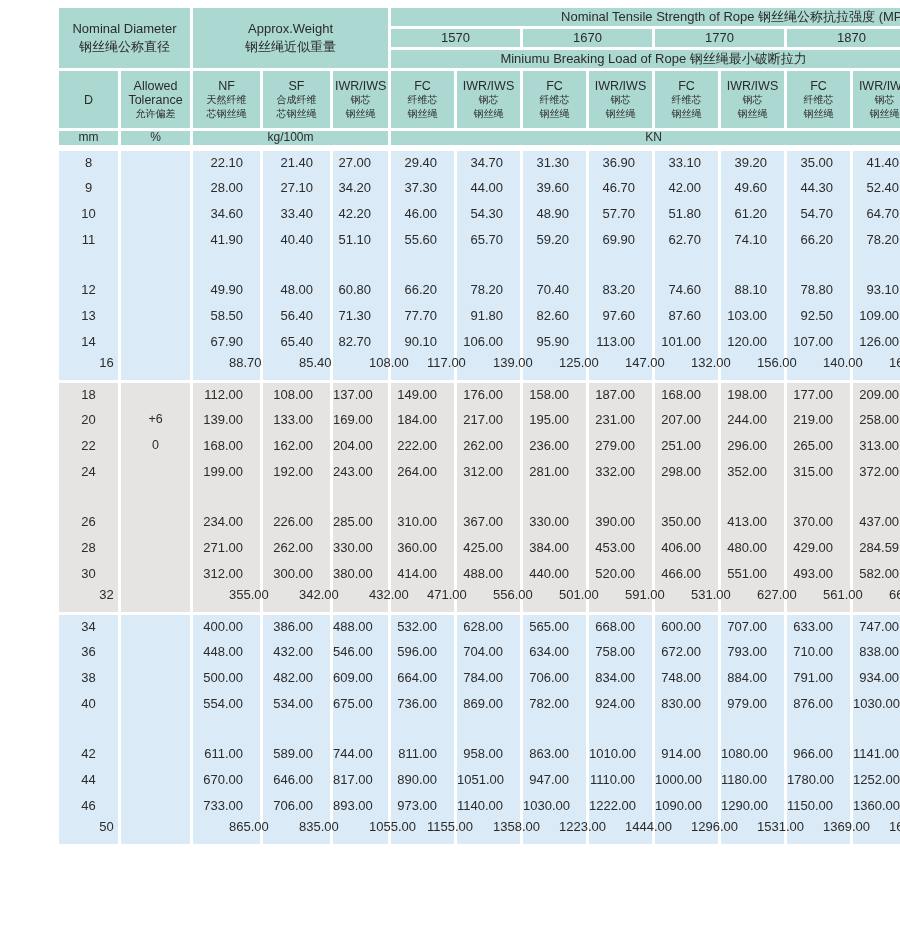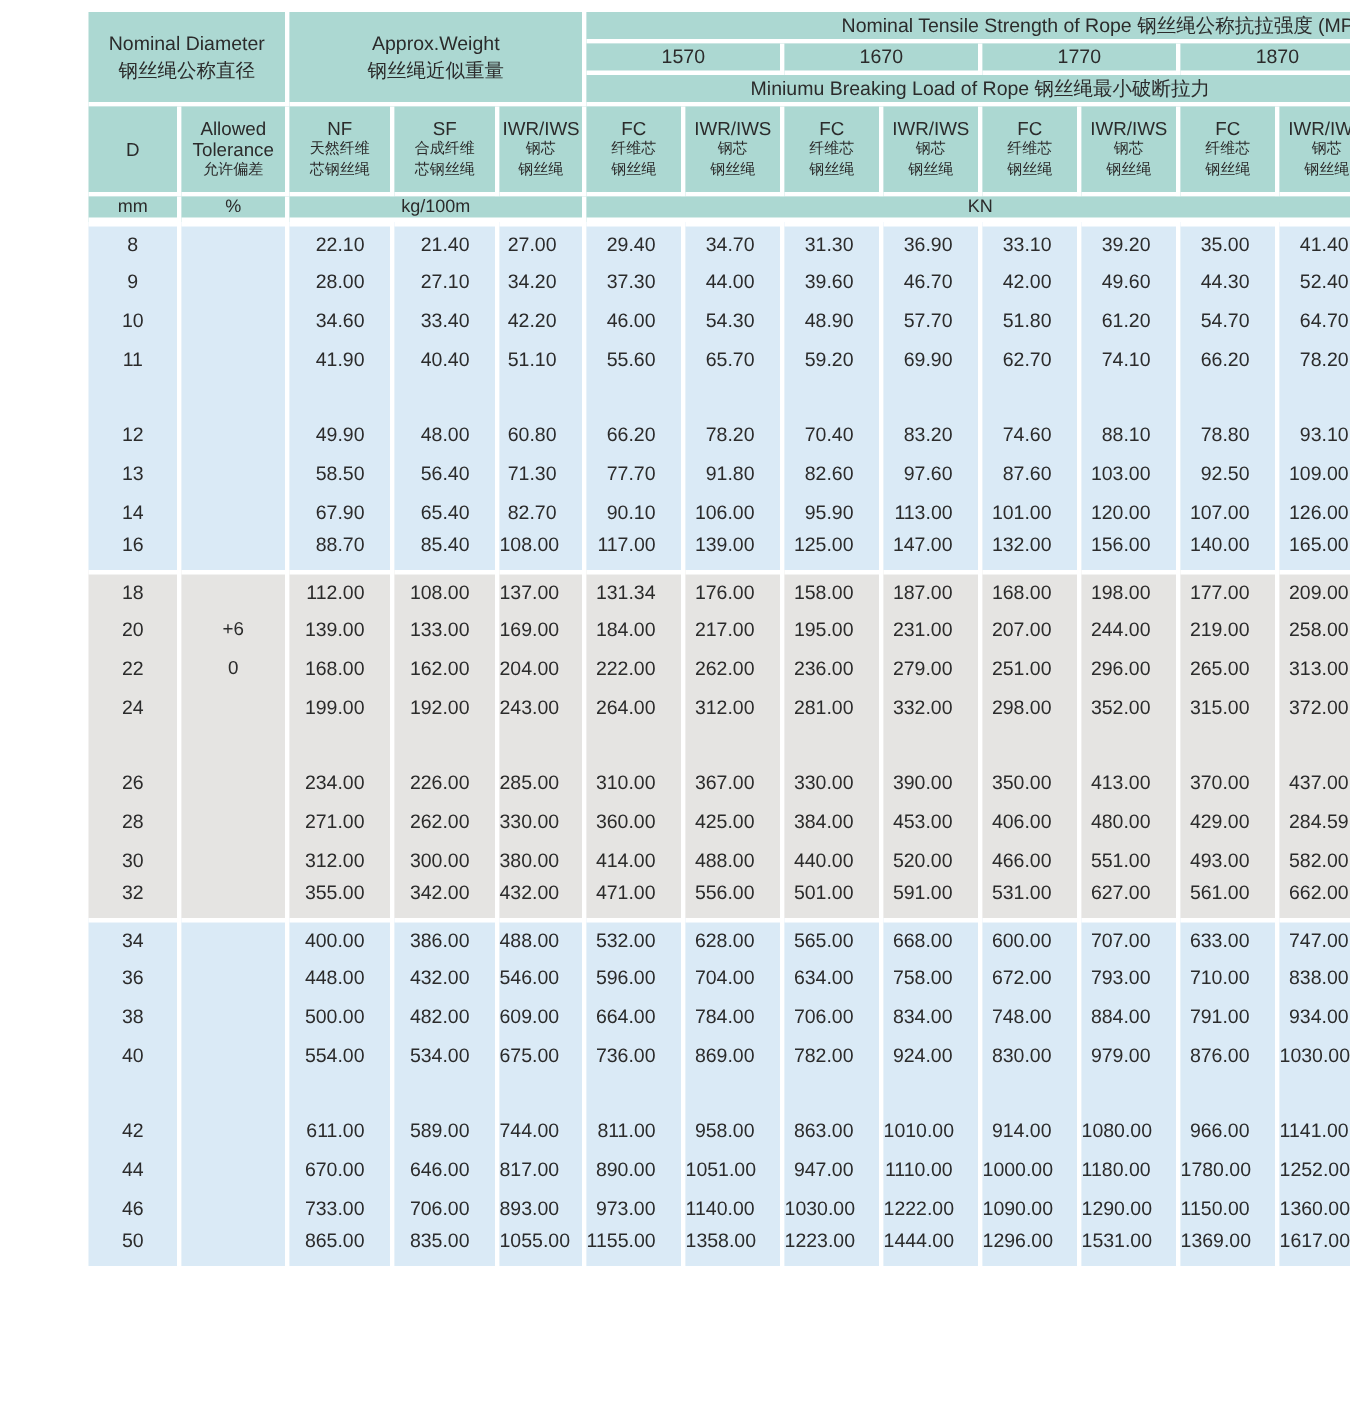--- a/index.html
+++ b/index.html
@@ -38,21 +38,21 @@
 
   
   tbody td {
     border-right:3px solid #fff;
     font-size:13px; height:26px; padding:0;
     vertical-align:middle;
   }
   tr.band-blue td { background:#daeaf6; }
   tr.band-gray td { background:#e5e4e2; }
   tr.band-start td { border-top:3px solid #fff; }
-  tr.band-end td { padding-bottom:9px; }
+  tr.band-end td { padding-bottom:9px;padding-left:36px; }
   tr.gap-row td { height:24px; }
   td.d-cell { text-align:center; }
   td.tol-cell { text-align:center; font-size:12.5px; }
   td.num { text-align:right; padding-right:17px; }
   tr.band-end td.num { padding-right:17px; }
 
   .footer { margin:16px 0 0 10px; font-size:13.5px; line-height:20px; color:#1d1d1d; }
 </style>
 </head>
 <body>
@@ -300,21 +300,21 @@
           <td class="num">156.00</td>
           <td class="num">140.00</td>
           <td class="num">165.00</td>
         </tr>
         <tr class="data-row band-gray band-start">
           <td class="d-cell">18</td>
           <td class="tol-cell"></td>
           <td class="num">112.00</td>
           <td class="num">108.00</td>
           <td class="num">137.00</td>
-          <td class="num">131.34</td>
+          <td class="num">149.00</td>
           <td class="num">176.00</td>
           <td class="num">158.00</td>
           <td class="num">187.00</td>
           <td class="num">168.00</td>
           <td class="num">198.00</td>
           <td class="num">177.00</td>
           <td class="num">209.00</td>
         </tr>
         <tr class="data-row band-gray">
           <td class="d-cell">20</td>

